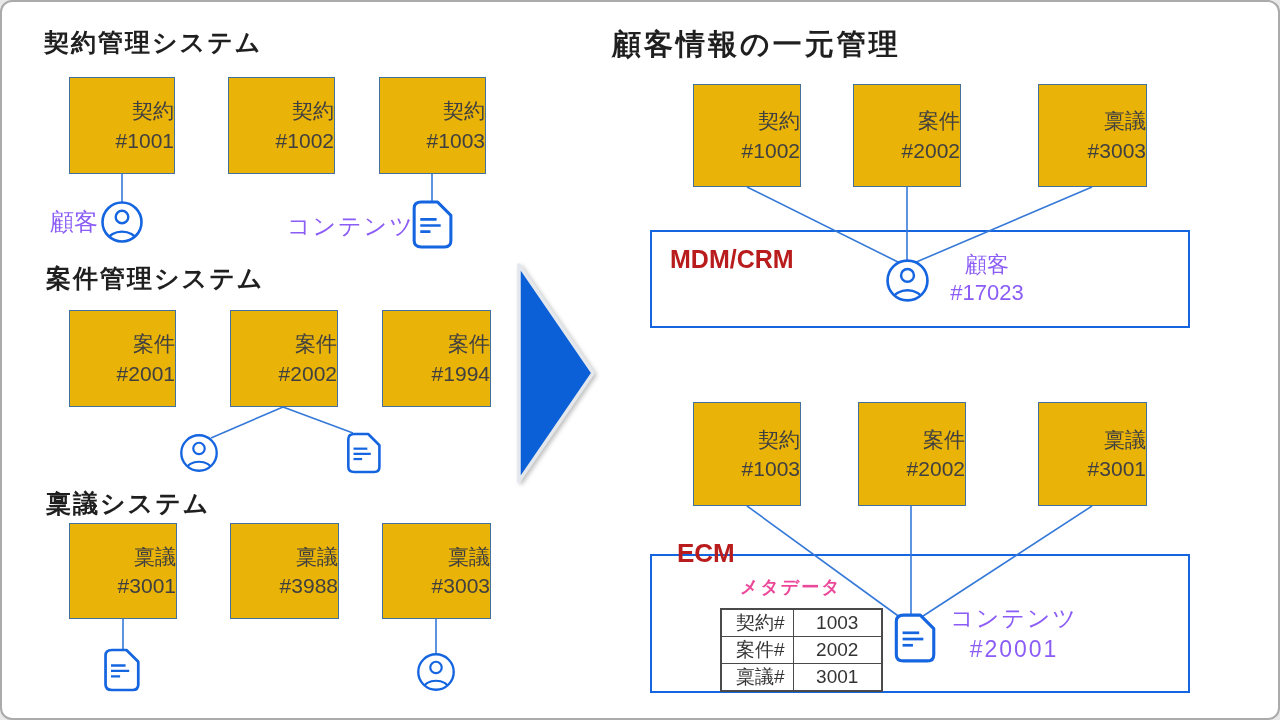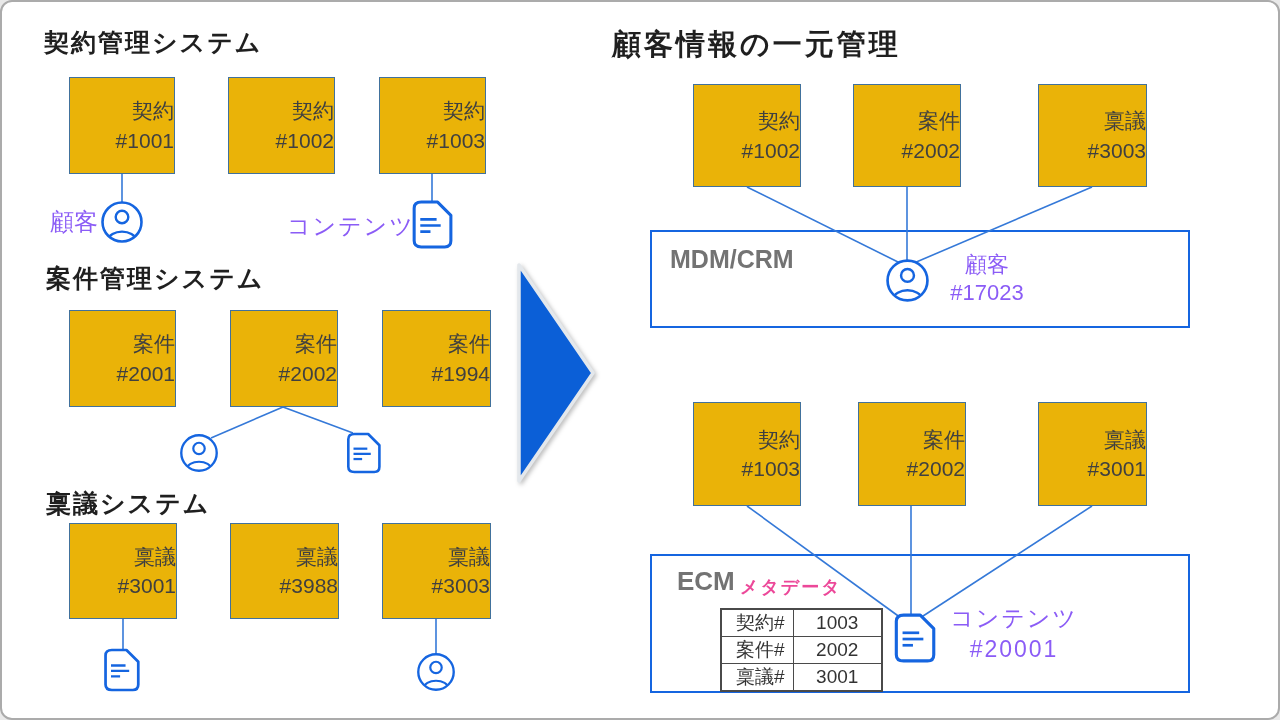--- a/index.html
+++ b/index.html
@@ -12,21 +12,21 @@
   }
   .heading{position:absolute;font-weight:bold;color:#1f1f1f;letter-spacing:2px;white-space:nowrap;}
   .h-left{font-size:25px;}
   .h-right{font-size:29px;letter-spacing:3px;}
   .box{
     position:absolute;background:#eab308;border:1.5px solid #41719C;
     display:flex;flex-direction:column;align-items:flex-end;justify-content:center;
     font-size:21px;color:#404040;line-height:1.4;text-align:center;
   }
   .sys-box{position:absolute;background:#fff;border:2px solid #1565E0;}
-  .sys-name{position:absolute;font-weight:bold;color:#737373;white-space:nowrap;}
+  .sys-name{position:absolute;font-weight:bold;color:#b91c1c;white-space:nowrap;}
   .meta-label{position:absolute;font-weight:bold;color:#ec4899;font-size:18px;letter-spacing:2px;white-space:nowrap;}
   .blue-label{position:absolute;color:#8b5cf6;white-space:nowrap;}
   .blue-label.stack{text-align:center;}
   .icon{position:absolute;}
   .icon svg{display:block;width:100%;height:100%;}
   svg.overlay{position:absolute;left:0;top:0;pointer-events:none;}
   table.meta{
     position:absolute;border-collapse:collapse;background:#fff;
     font-size:19px;color:#333;border:2px solid #4a4a4a;
   }
@@ -210,21 +210,21 @@
 
   <div class="blue-label" style="left:36px;top:204px;width:60px;font-size:24px;text-align:right;">顧客</div>
   <div class="blue-label" style="left:285px;top:209px;width:118px;font-size:23px;text-align:right;letter-spacing:2px;">コンテンツ</div>
 
   <div class="sys-name" style="left:668px;top:243px;font-size:25px;">MDM/CRM</div>
   <div class="blue-label stack" style="left:933px;top:249px;width:104px;font-size:22px;line-height:28px;">
     <div>顧客</div>
     <div>#17023</div>
   </div>
 
-  <div class="sys-name" style="left:675px;top:564px;font-size:26px;">ECM</div>
+  <div class="sys-name" style="left:675px;top:536px;font-size:26px;">ECM</div>
   <div class="meta-label" style="left:738px;top:573px;">メタデータ</div>
 
   <table class="meta" style="left:718px;top:606px;">
     <tbody>
         <tr>
       <td class="k">契約#</td>
       <td class="v">1003</td>
     </tr>
     <tr>
       <td class="k">案件#</td>

